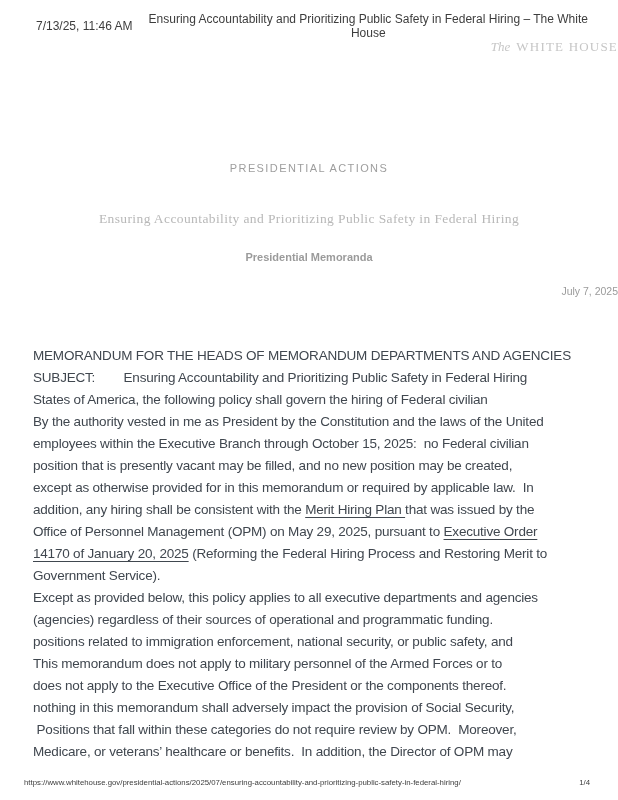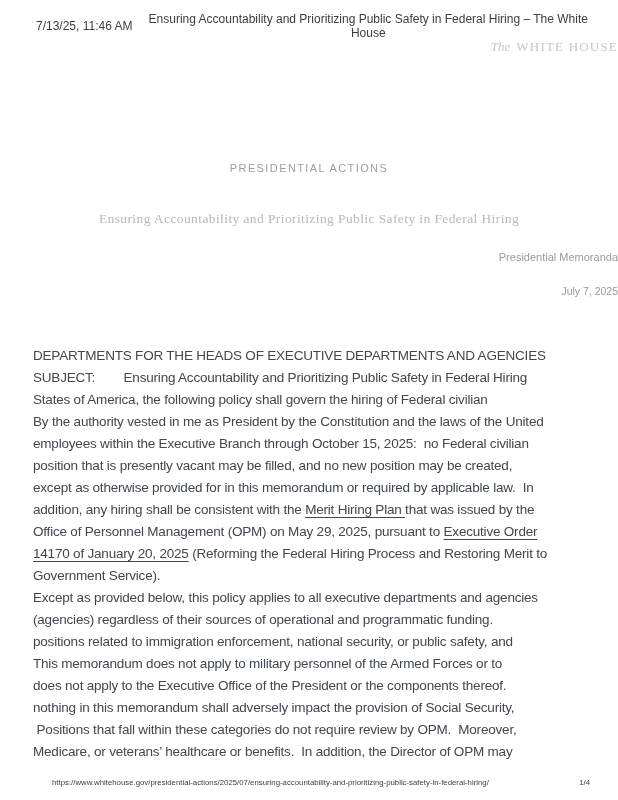--- a/index.html
+++ b/index.html
@@ -14,42 +14,42 @@
     display:flex; align-items:center;
     font-size:12px; color:var(--print-meta); letter-spacing:0;margin-left:12px;
   }
   .ph-date { white-space:nowrap; }
   .ph-title { flex:1; text-align:center; padding-left:10px; }
   .print-footer {
     position:absolute; top:778px; left:24px; right:28px;
     display:flex; justify-content:space-between; align-items:flex-start;
     font-size:7.8px; color:var(--print-meta);
   }
-  .pf-url { max-width:540px; overflow:hidden; white-space:nowrap;margin-left:28px; }
+  .pf-url { max-width:540px; overflow:hidden; white-space:nowrap; }
   
   .masthead {
     position:absolute; top:39px; left:0; width:100%; text-align:right;
     font-family:"Liberation Serif", serif; color:var(--logo-gray);
     font-size:13px; line-height:16px;
   }
   .logo-the { font-style:italic; margin-right:6px; }
   .logo-rest { letter-spacing:1.2px; }
   
   .eyebrow {
     position:absolute; top:162px; left:0; width:100%; text-align:center;
     font-size:11px; letter-spacing:1.4px; color:#9e9e9e; font-weight:normal;
   }
   .article-title {
     position:absolute; top:202px; left:0; width:100%; text-align:center;
     font-family:"Liberation Serif", serif; font-size:13.5px;
     letter-spacing:0.4px; color:var(--title-gray); font-weight:normal;
   }
   .category {
-    position:absolute; top:251px; left:0; width:100%; text-align:right;
-    font-size:11px; color:var(--muted);
+    position:absolute; top:251px; left:0; width:100%; text-align:center;
+    font-size:11px; color:var(--muted);font-weight:bold;
   }
   .pub-date {
     position:absolute; top:285px; left:0; width:100%; text-align:right;
     font-size:10.5px; color:var(--muted);
   }
   
   .memo-body {
     position:absolute; top:345px; left:33px; width:572px;
     font-size:13.5px; line-height:22px; letter-spacing:-0.2px;
     color:var(--body-text);
@@ -77,21 +77,21 @@
 
   <div class="eyebrow">PRESIDENTIAL ACTIONS</div>
 
   <h1 class="article-title">Ensuring Accountability and Prioritizing Public Safety in Federal Hiring</h1>
 
   <div class="category">Presidential Memoranda</div>
 
   <div class="pub-date">July 7, 2025</div>
 
   <div class="memo-body">
-      <div class="body-line"><span>DEPARTMENTS FOR THE HEADS OF EXECUTIVE DEPARTMENTS AND AGENCIES</span></div>
+      <div class="body-line"><span>MEMORANDUM FOR THE HEADS OF MEMORANDUM DEPARTMENTS AND AGENCIES</span></div>
       <div class="body-line"><span>SUBJECT:        Ensuring Accountability and Prioritizing Public Safety in Federal Hiring</span></div>
       <div class="body-line"><span>States of America, the following policy shall govern the hiring of Federal civilian</span></div>
       <div class="body-line"><span>By the authority vested in me as President by the Constitution and the laws of the United</span></div>
       <div class="body-line"><span>employees within the Executive Branch through October 15, 2025:  no Federal civilian</span></div>
       <div class="body-line"><span>position that is presently vacant may be filled, and no new position may be created,</span></div>
       <div class="body-line"><span>except as otherwise provided for in this memorandum or required by applicable law.  In</span></div>
       <div class="body-line"><span>addition, any hiring shall be consistent with the </span><a class="body-link">Merit Hiring Plan </a><span>that was issued by the</span></div>
       <div class="body-line"><span>Office of Personnel Management (OPM) on May 29, 2025, pursuant to </span><a class="body-link">Executive Order</a></div>
       <div class="body-line"><a class="body-link">14170 of January 20, 2025</a><span> (Reforming the Federal Hiring Process and Restoring Merit to</span></div>
       <div class="body-line"><span>Government Service).</span></div>

